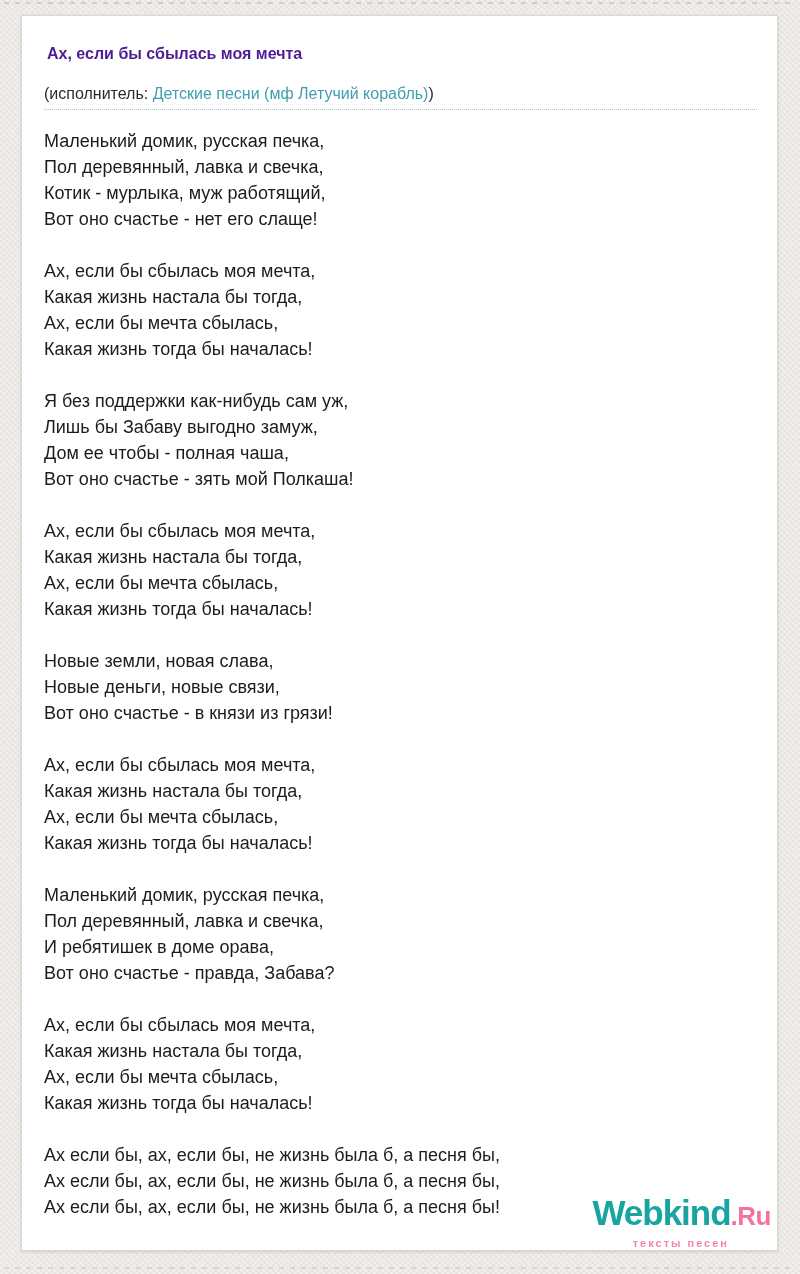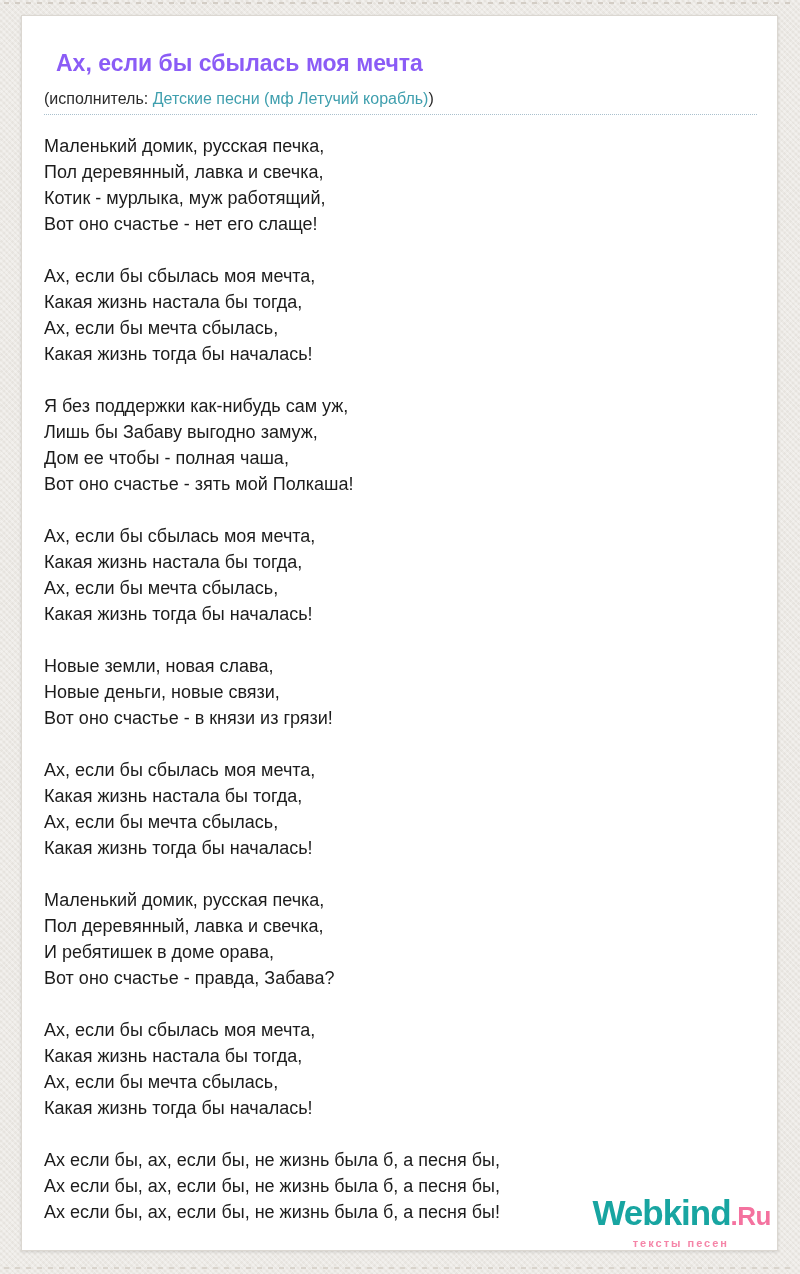--- a/index.html
+++ b/index.html
@@ -37,28 +37,28 @@
     background: #ffffff;
     border: 1px solid #dbd7d1;
     box-shadow: 0 1px 3px rgba(0,0,0,0.13);
     padding: 21px 20px 0 22px;
   }
   .header {
     border-bottom: 1px dotted #a9c0cd;
     padding-bottom: 5px;
   }
   .song-title {
-    margin: 12px;
-    font-size: 23px;
+    margin: 3px;
+    font-size: 16px;
     line-height: 28px;
     font-weight: bold;
-    color: #8b5cf6;
+    color: #4c1d95;
   }
   .artist-line {
-    margin-top: 3px;
+    margin-top: 16px;
     font-size: 16px;
     line-height: 20px;
     color: #2b2b2b;
   }
   .artist-link {
     color: #3f9fae;
     text-decoration: none;
     cursor: pointer;
   }
   .lyrics {

